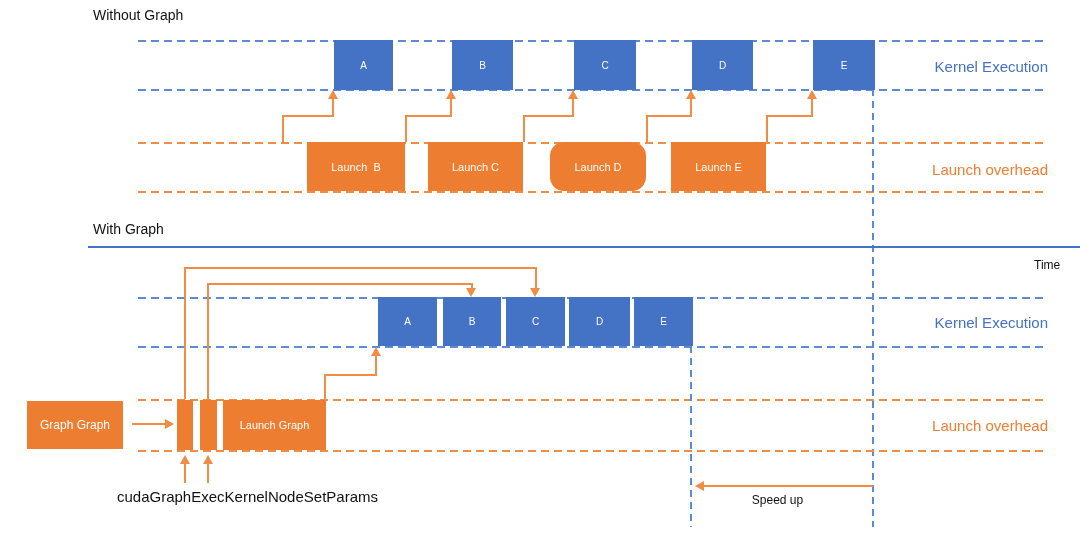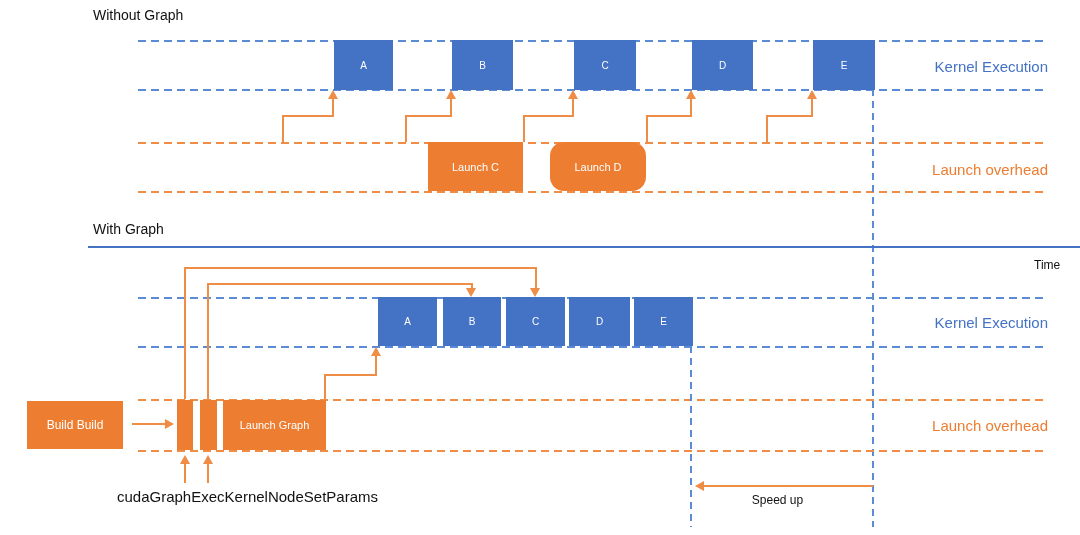--- a/index.html
+++ b/index.html
@@ -53,22 +53,24 @@
 
   <div class="dash-h orange" style="top:142px;"></div>
   <div class="dash-h orange" style="top:191px;"></div>
 
   <div class="kbox" style="left:314px;top:40px;width:59px;height:50px;">A</div>
   <div class="kbox" style="left:432px;top:40px;width:61px;height:50px;">B</div>
   <div class="kbox" style="left:554px;top:40px;width:62px;height:50px;">C</div>
   <div class="kbox" style="left:672px;top:40px;width:61px;height:50px;">D</div>
   <div class="kbox" style="left:793px;top:40px;width:62px;height:50px;">E</div>
 
+  <div class="obox" style="left:287px;top:142px;width:98px;height:49px;">Launch  B</div>
   <div class="obox" style="left:408px;top:142px;width:95px;height:49px;">Launch C</div>
   <div class="obox" style="left:530px;top:142px;width:96px;height:49px;border-radius:14px;">Launch D</div>
+  <div class="obox" style="left:651px;top:142px;width:95px;height:49px;">Launch E</div>
 
   <div>
     <div class="seg v" style="left:262px;top:115px;height:27px;"></div>
     <div class="seg h" style="left:262px;top:115px;width:52px;"></div>
     <div class="seg v" style="left:312px;top:99px;height:16px;"></div>
     <div class="ah up" style="left:308px;top:90px;"></div>
   </div>
   <div>
     <div class="seg v" style="left:385px;top:115px;height:27px;"></div>
     <div class="seg h" style="left:385px;top:115px;width:47px;"></div>
@@ -129,21 +131,21 @@
     <div class="ah down" style="left:446px;top:288px;"></div>
   </div>
 
   <div>
     <div class="seg v" style="left:304px;top:374px;height:25px;"></div>
     <div class="seg h" style="left:304px;top:374px;width:53px;"></div>
     <div class="seg v" style="left:355px;top:356px;height:18px;"></div>
     <div class="ah up" style="left:351px;top:347px;"></div>
   </div>
 
-  <div class="obox" style="left:7px;top:401px;width:96px;height:48px;font-size:12px;">Build Build</div>
+  <div class="obox" style="left:7px;top:401px;width:96px;height:48px;font-size:12px;">Graph Graph</div>
   <div class="seg h" style="left:112px;top:423px;width:33px;"></div>
   <div class="ah right" style="left:145px;top:419px;"></div>
 
   <div class="obox" style="left:157px;top:400px;width:16px;height:50px;"></div>
   <div class="obox" style="left:180px;top:400px;width:17px;height:50px;"></div>
   <div class="obox" style="left:203px;top:400px;width:103px;height:50px;">Launch Graph</div>
 
   <div>
     <div class="seg v" style="left:164px;top:463px;height:20px;"></div>
     <div class="ah up" style="left:160px;top:455px;"></div>

